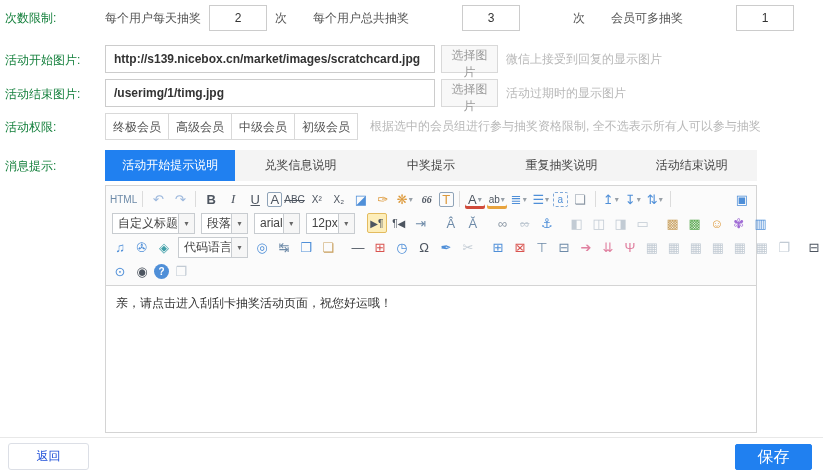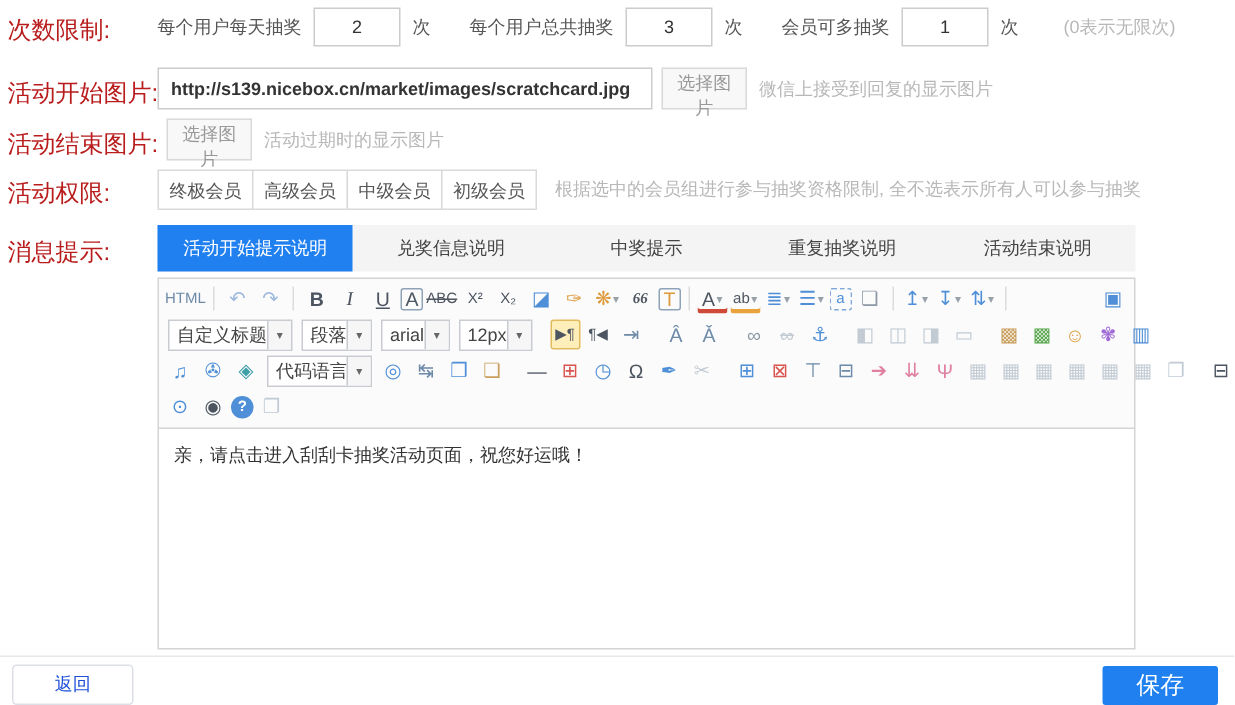--- a/index.html
+++ b/index.html
@@ -1,25 +1,25 @@
 <!DOCTYPE html>
 <html><head>
 <meta charset="utf-8">
 <style>
   html,body{margin:0;padding:0;background:#fff;}
   body{font-family:"Liberation Sans","DejaVu Sans",sans-serif;font-size:12px;color:#555;}
   #page{position:relative;width:823px;height:470px;background:#fff;overflow:hidden;}
 
-  .row-label{position:absolute;left:5px;color:#b91c1c;font-size:16px;white-space:nowrap;}
+  .row-label{position:absolute;left:5px;color:#15803d;font-size:12px;white-space:nowrap;}
   .hint{color:#b8b8b8;font-size:12px;white-space:nowrap;}
 
   
   #limit-row{position:absolute;left:105px;top:5px;display:flex;align-items:center;white-space:nowrap;}
   #limit-row .fld{display:flex;align-items:center;}
-  #limit-row .fld + .fld{margin-left:26px;}
+  #limit-row .fld + .fld{margin-left:26px;gap:45px;}
   .num-input{width:52px;height:22px;border:1px solid #ccc;text-align:center;font-size:12px;color:#333;margin:0 8px;outline:none;font-family:inherit;}
   #limit-note{margin-left:30px;}
 
   
   .img-row{position:absolute;left:105px;display:flex;align-items:center;}
   .url-input{width:312px;height:26px;border:1px solid #ccc;padding:0 8px;font-size:12px;color:#333;outline:none;font-family:inherit;font-weight:bold;}
   .pick-btn{width:57px;height:28px;margin-left:6px;background:#f8f8f8;border:1px solid #d9d9d9;color:#999;font-size:12px;cursor:pointer;font-family:inherit;}
   .img-row .hint{margin-left:8px;}
 
   
@@ -98,20 +98,21 @@
 
   <span class="row-label" style="top:52px">活动开始图片:</span>
   <div class="img-row" style="top:45px">
     <input class="url-input" type="text" value="http://s139.nicebox.cn/market/images/scratchcard.jpg" style="">
     <button class="pick-btn">选择图片</button>
     <span class="hint">微信上接受到回复的显示图片</span>
   </div>
 
   <span class="row-label" style="top:86px">活动结束图片:</span>
   <div class="img-row" style="top:79px">
+    <input class="url-input" type="text" value="/userimg/1/timg.jpg" style="">
     <button class="pick-btn">选择图片</button>
     <span class="hint">活动过期时的显示图片</span>
   </div>
 
   <span class="row-label" style="top:119px">活动权限:</span>
   <div id="perm-row">
     <button class="member-btn">终极会员</button>
     <button class="member-btn">高级会员</button>
     <button class="member-btn">中级会员</button>
     <button class="member-btn">初级会员</button>

